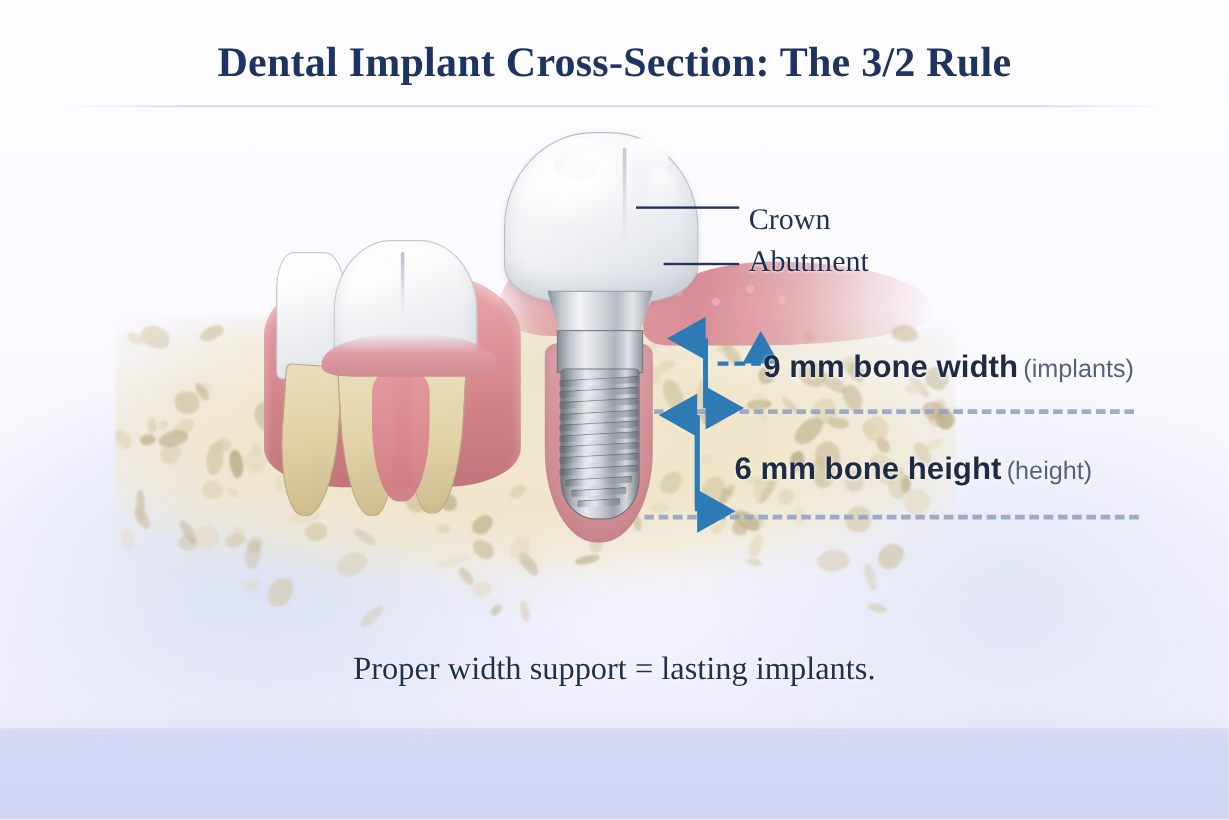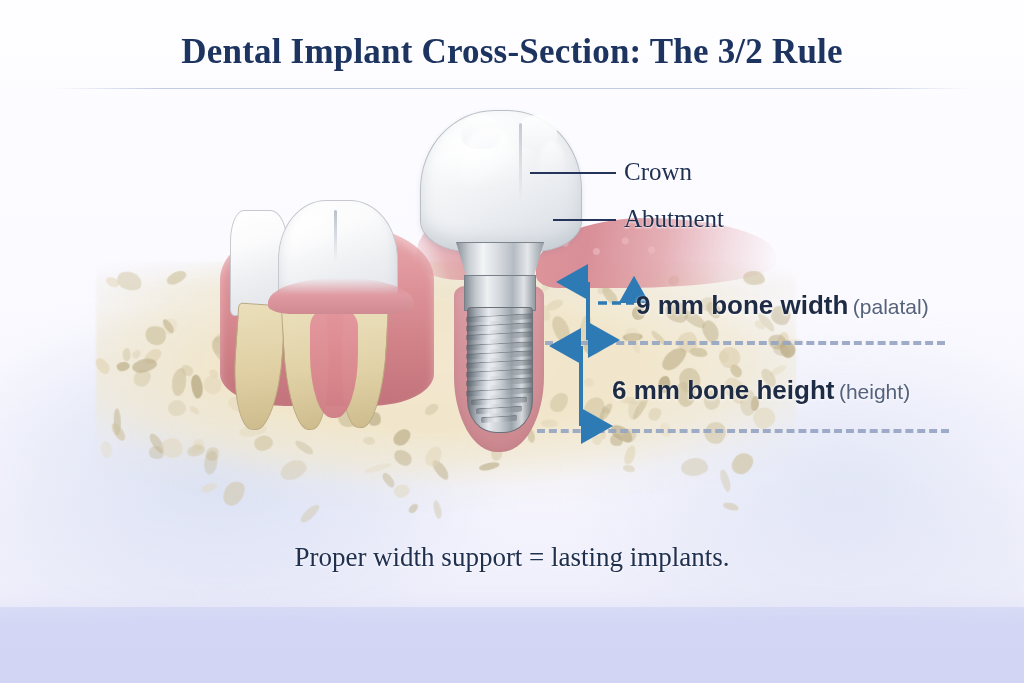--- a/index.html
+++ b/index.html
@@ -382,21 +382,21 @@
     </div>
   </div>
 
   <div class="wash" id="washBottomEdge"></div>
   <div class="wash" id="washBottomBand"></div>
 
   <div id="title">Dental Implant Cross-Section: The 3/2 Rule</div>
   <div id="titleRule"></div>
 
   <div class="lead" style="left:530px;top:172px;width:86px;"></div>
-  <div class="lbl lblBig" style="left:624px;top:158px;">Crown</div>
+  <div class="lbl lblBig" style="left:624px;top:170px;">Crown</div>
 
   <div class="lead" style="left:553px;top:219px;width:63px;"></div>
   <div class="lbl lblBig" style="left:624px;top:205px;">Abutment</div>
 
   <div class="dash" style="left:545px;top:341px;width:400px;"></div>
   <div class="dash" style="left:537px;top:429px;width:412px;"></div>
 
   <svg class="arrow" width="26" height="70" style="left:575px;top:276px;">
     <defs>
       <marker id="ahU" markerWidth="9" markerHeight="9" refX="4.5" refY="8" orient="auto">
@@ -414,21 +414,21 @@
     <defs>
       <marker id="ahR" markerWidth="9" markerHeight="9" refX="4.5" refY="8" orient="auto">
         <path d="M0,8 L4.5,0 L9,8 Z" fill="#2e7ab4"></path>
       </marker>
     </defs>
     <line x1="0" y1="7" x2="36" y2="7" stroke="#2e7ab4" stroke-width="3.4" stroke-dasharray="9 5" marker-end="url(#ahR)"></line>
   </svg>
 
   <div class="measure" style="left:636px;top:290px;">
     <span class="m">9 mm bone width</span>
-    <span class="sub">(palatal)</span>
+    <span class="sub">(implants)</span>
   </div>
 
   <svg class="arrow" width="26" height="100" style="left:568px;top:340px;">
     <defs>
       <marker id="ahU2" markerWidth="9" markerHeight="9" refX="4.5" refY="8" orient="auto">
         <path d="M0,8 L4.5,0 L9,8 Z" fill="#2e7ab4"></path>
       </marker>
       <marker id="ahD2" markerWidth="9" markerHeight="9" refX="4.5" refY="8" orient="auto">
         <path d="M0,8 L4.5,0 L9,8 Z" fill="#2e7ab4"></path>
       </marker>

